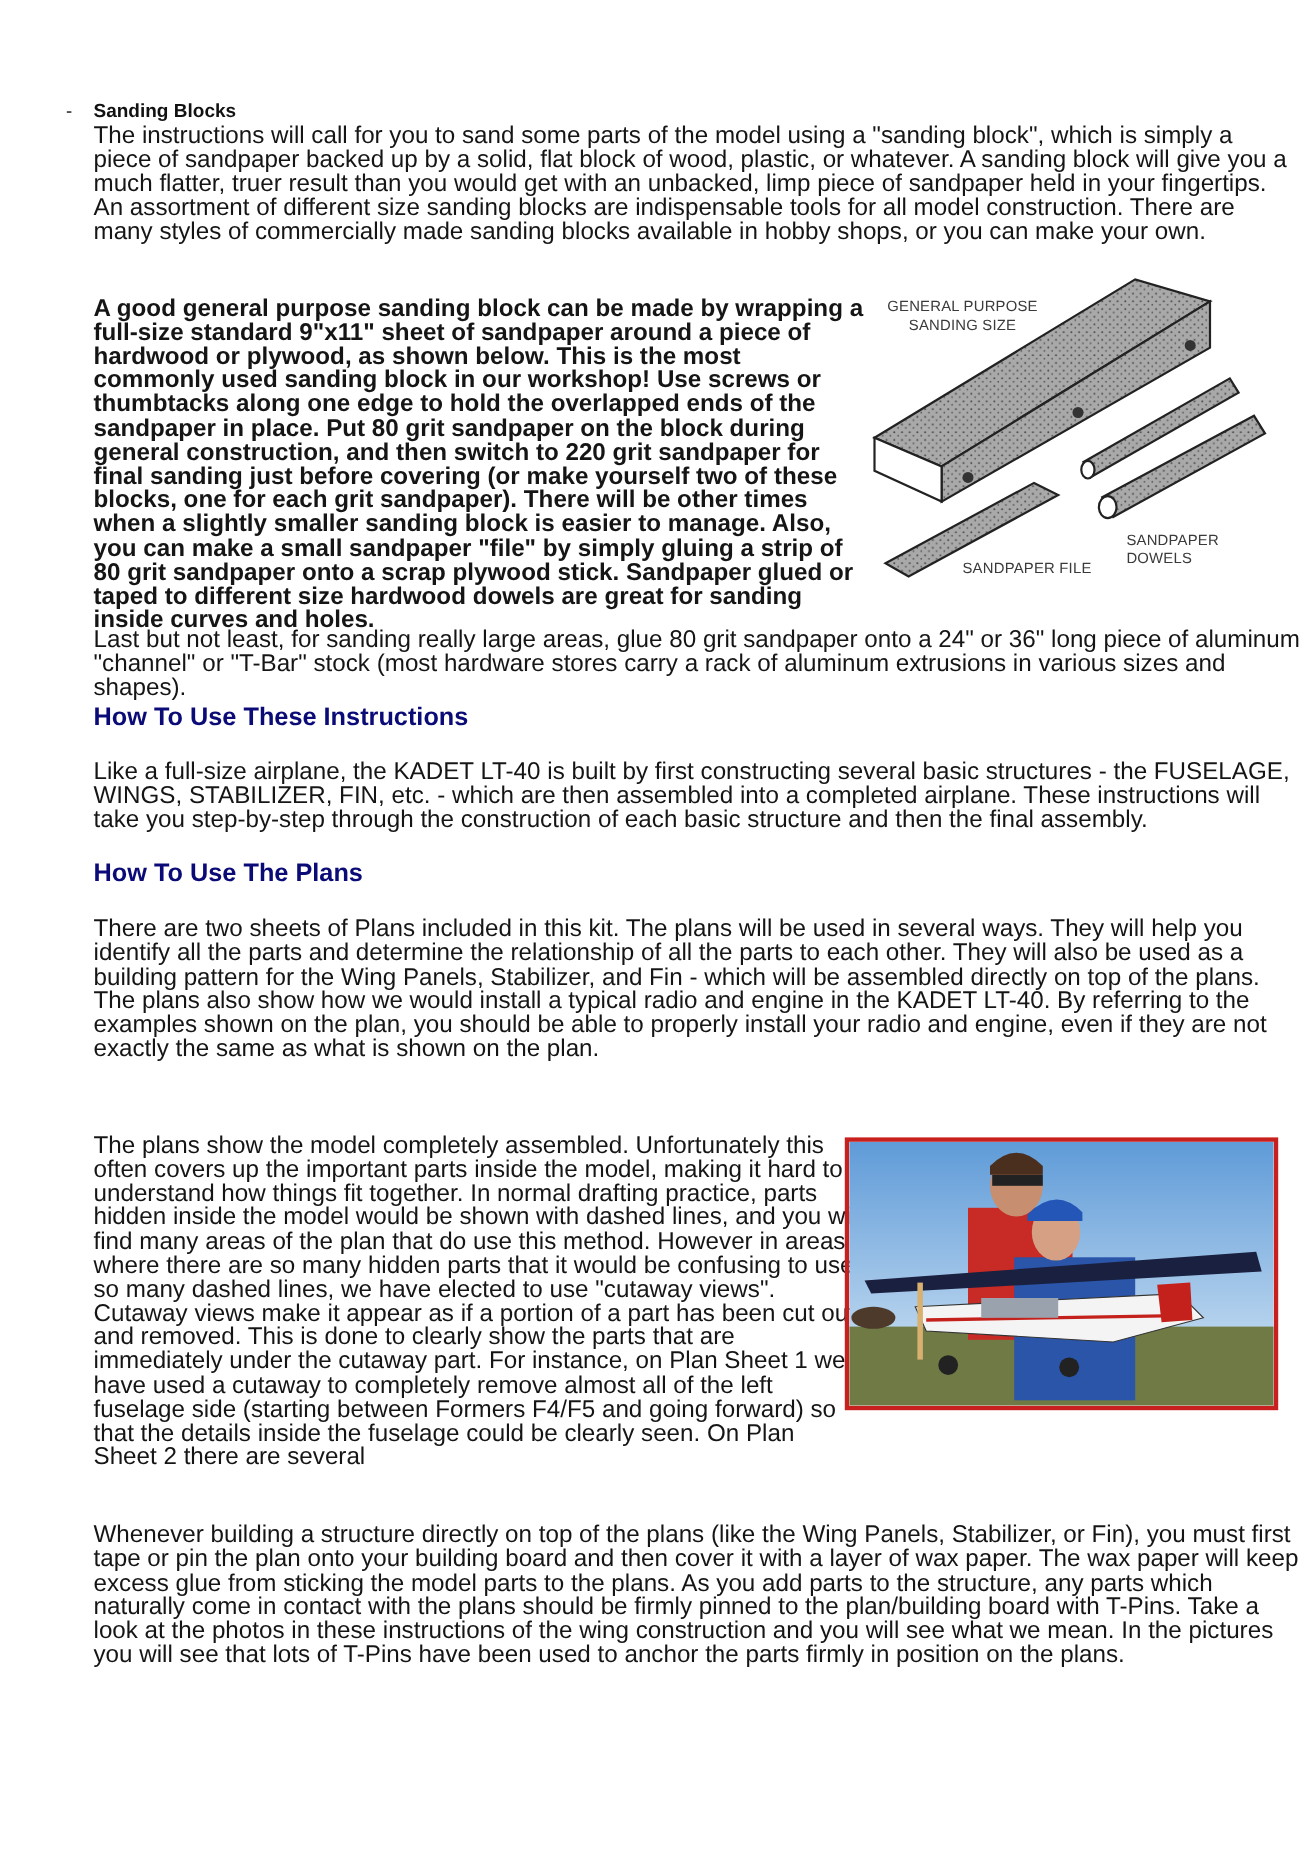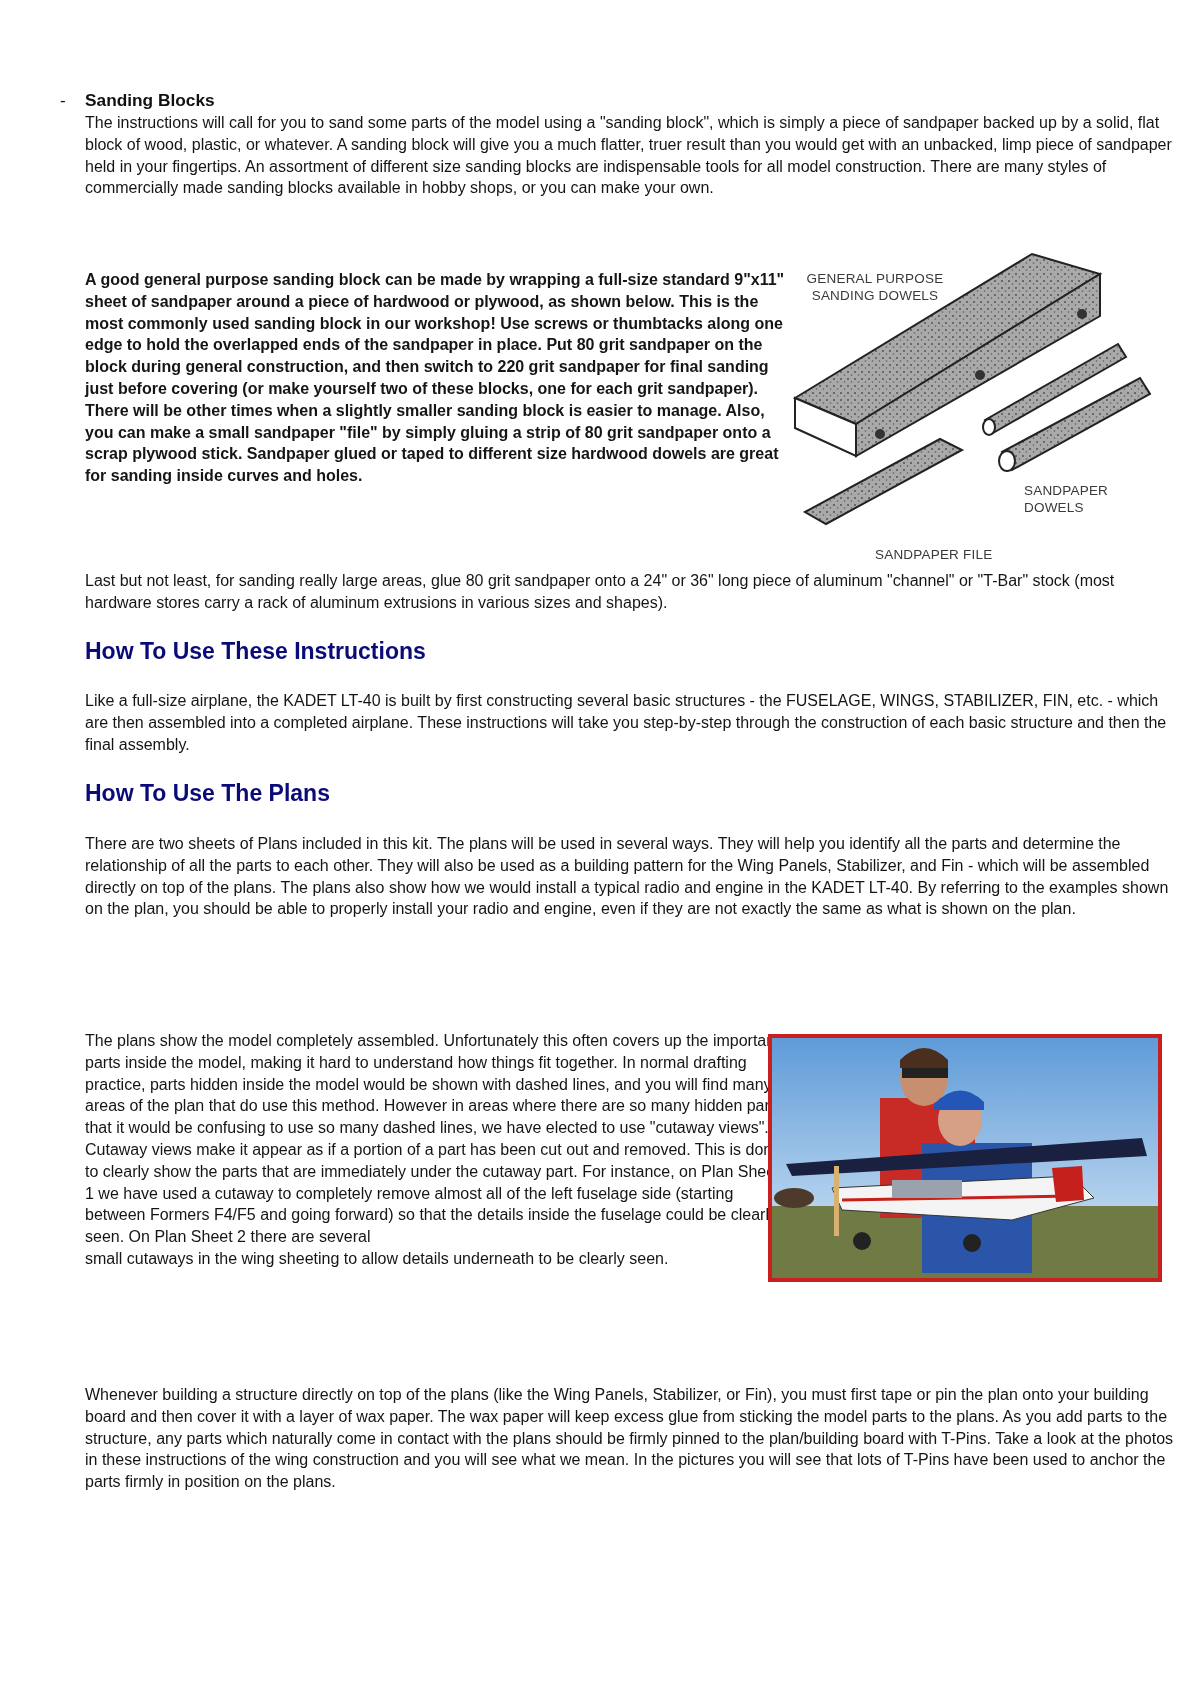--- a/index.html
+++ b/index.html
@@ -1,40 +1,40 @@
 <!DOCTYPE html>
 <html><head>
 <meta charset="utf-8">
 <style>
   html, body { margin: 0; padding: 0; background: #ffffff; }
   body { width: 1191px; height: 1684px; position: relative; overflow: hidden;
          font-family: "Liberation Sans", sans-serif; color: #111111; }
   .page { position: absolute; left: 0; top: 0; width: 1191px; height: 1684px; }
-  .txt { font-size: 16px; line-height: 21.8px; color: #151515; }
+  .txt { font-size: 22px; line-height: 21.8px; color: #151515; }
   .bullet-dash { position: absolute; left: 60px; top: 90px; font-size: 17px; }
   .sub-title { position: absolute; left: 85px; top: 90px; font-weight: bold; font-size: 17.3px; line-height: 21.8px; }
   .p1 { position: absolute; left: 85px; top: 112px; width: 1090px; }
   .p2 { position: absolute; left: 85px; top: 269px; width: 700px; font-weight: bold; }
   .p3 { position: absolute; left: 85px; top: 570px; width: 1100px; }
   h2 { margin: 0; font-size: 23px; font-weight: bold; color: #0b0b78; }
   .h-instr { position: absolute; left: 85px; top: 638px; }
   .p4 { position: absolute; left: 85px; top: 690px; width: 1100px; }
   .h-plans { position: absolute; left: 85px; top: 780px; }
   .p5 { position: absolute; left: 85px; top: 833px; width: 1100px; }
   .p6 { position: absolute; left: 85px; top: 966px; width: 1100px; }
   .p7 { position: absolute; left: 85px; top: 1030px; width: 700px; }
   .p7 .last { white-space: nowrap; }
   .p8 { position: absolute; left: 85px; top: 1340px; width: 1100px; }
   .p9 { position: absolute; left: 85px; top: 1384px; width: 1100px; }
 
   .fig-block { position: absolute; left: 790px; top: 244px; width: 380px; height: 286px; }
   .fig-label { position: absolute; font-size: 13.5px; color: #3a3a3a; letter-spacing: 0.2px; line-height: 17px; }
   .lbl-gp { left: 10px; top: 26px; text-align: center; width: 150px; }
   .lbl-dowels { left: 198px; top: 238px; margin-left: 36px; }
-  .lbl-file { left: 85px; top: 264px; margin-top: 38px; }
+  .lbl-file { left: 85px; top: 264px; }
 
   .photo { position: absolute; left: 768px; top: 1034px; width: 394px; height: 248px;
            border: 4px solid #c8201e; box-sizing: border-box; overflow: hidden; }
 </style>
 </head>
 <body>
 
 <div class="page">
 
   <span class="bullet-dash txt">-</span>
@@ -65,37 +65,36 @@
       <polygon points="195,176 328,100 336,113 203,189" fill="url(#grit)" stroke="#222" stroke-width="2"></polygon>
       <ellipse cx="199" cy="183" rx="6" ry="8" fill="#fff" stroke="#222" stroke-width="2"></ellipse>
 
       <polygon points="212,208 350,134 360,150 222,226" fill="url(#grit)" stroke="#222" stroke-width="2"></polygon>
       <ellipse cx="217" cy="217" rx="8" ry="10" fill="#fff" stroke="#222" stroke-width="2"></ellipse>
 
       <polygon points="15,268 150,195 172,206 36,280" fill="url(#grit)" stroke="#222" stroke-width="2"></polygon>
     </svg>
     <div class="fig-label lbl-gp">
       <div>GENERAL PURPOSE</div>
-      <div>SANDING DOWELS</div>
+      <div>SANDING SIZE</div>
     </div>
     <div class="fig-label lbl-dowels">SANDPAPER DOWELS</div>
     <div class="fig-label lbl-file">SANDPAPER FILE</div>
   </div>
 
   <div class="p3 txt">Last but not least, for sanding really large areas, glue 80 grit sandpaper onto a 24" or 36" long piece of aluminum "channel" or "T-Bar" stock (most hardware stores carry a rack of aluminum extrusions in various sizes and shapes).</div>
 
   <h2 class="h-instr">How To Use These Instructions</h2>
   <div class="p4 txt">Like a full-size airplane, the KADET LT-40 is built by first constructing several basic structures - the FUSELAGE, WINGS, STABILIZER, FIN, etc. - which are then assembled into a completed airplane. These instructions will take you step-by-step through the construction of each basic structure and then the final assembly.</div>
 
   <h2 class="h-plans">How To Use The Plans</h2>
   <div class="p5 txt">There are two sheets of Plans included in this kit. The plans will be used in several ways. They will help you identify all the parts and determine the relationship of all the parts to each other. They will also be used as a building pattern for the Wing Panels, Stabilizer, and Fin - which will be assembled directly on top of the plans. The plans also show how we would install a typical radio and engine in the KADET LT-40. By referring to the examples shown on the plan, you should be able to properly install your radio and engine, even if they are not exactly the same as what is shown on the plan.</div>
 
   <div class="p7 txt">
     <span>The plans show the model completely assembled. Unfortunately this often covers up the important parts inside the model, making it hard to understand how things fit together. In normal drafting practice, parts hidden inside the model would be shown with dashed lines, and you will find many areas of the plan that do use this method. However in areas where there are so many hidden parts that it would be confusing to use so many dashed lines, we have elected to use "cutaway views". Cutaway views make it appear as if a portion of a part has been cut out and removed. This is done to clearly show the parts that are immediately under the cutaway part. For instance, on Plan Sheet 1 we have used a cutaway to completely remove almost all of the left fuselage side (starting between Formers F4/F5 and going forward) so that the details inside the fuselage could be clearly seen. On Plan Sheet 2 there are several</span>
-    <div class="last">small cutaways in the wing sheeting to allow details underneath to be clearly seen.</div>
   </div>
 
   <div class="photo">
     <svg width="386" height="240" viewBox="0 0 386 240">
       <defs>
         <linearGradient id="sky" x1="0" y1="0" x2="0" y2="1">
           <stop offset="0" stop-color="#5f9bd8"></stop>
           <stop offset="1" stop-color="#b8d4ee"></stop>
         </linearGradient>
       </defs>

